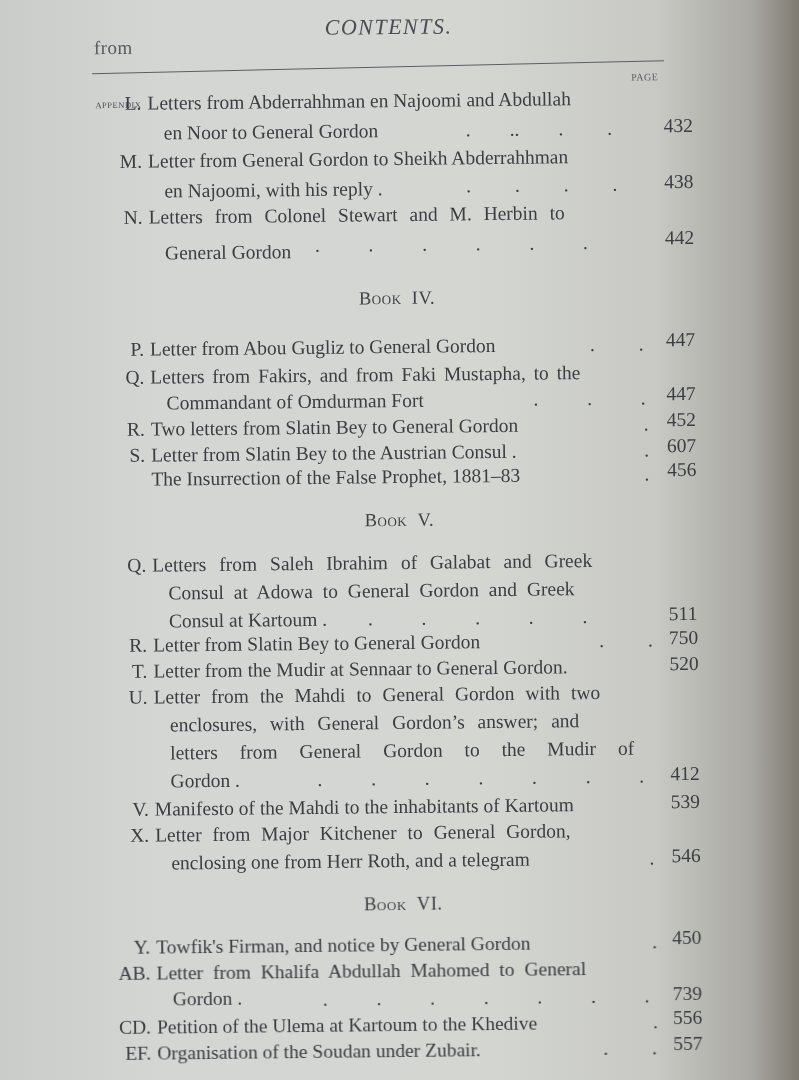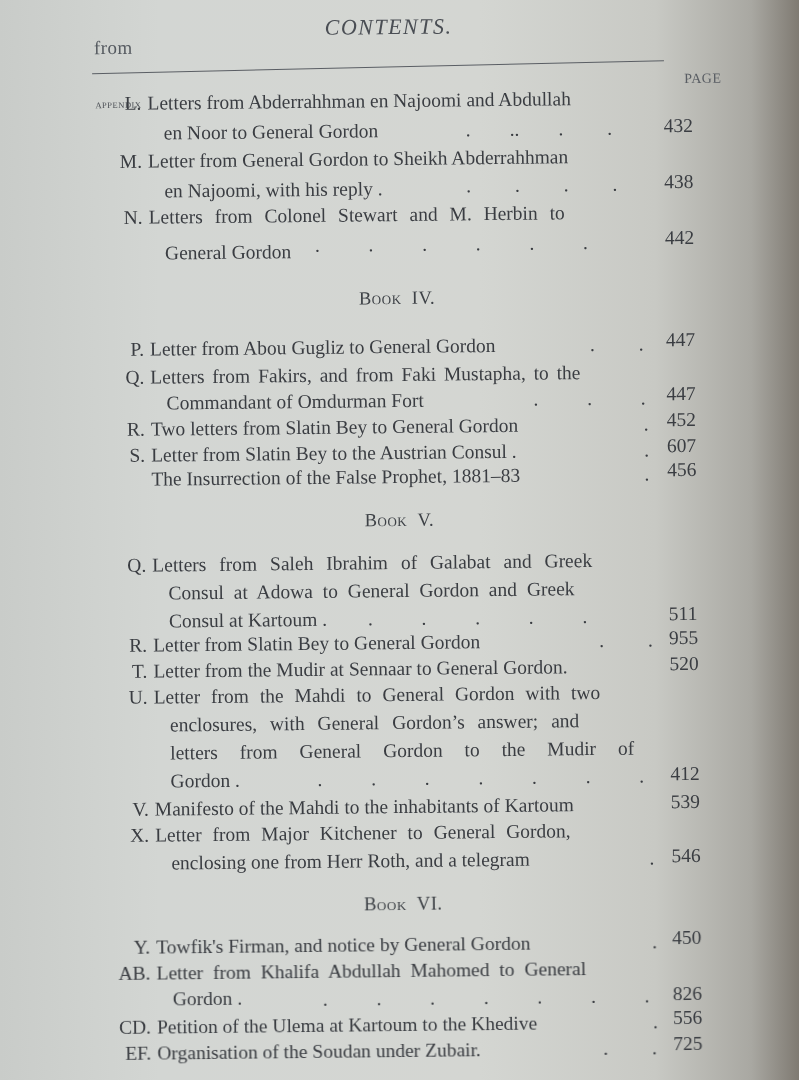--- a/index.html
+++ b/index.html
@@ -20,21 +20,21 @@
   .running-head {
     position: absolute; left: 330px; top: 14px;
     font-size: 22px; font-style: italic; letter-spacing: 1.5px; color: #4a4e54;
   }
   .rule {
     position: absolute; left: 97px; top: 70px; width: 572px; height: 0;
     border-top: 1.4px solid #5a5e64;
     transform: rotate(-0.7deg); transform-origin: left center;
   }
   .col-label-page {
-    position: absolute; left: 689px; top: 74px; font-size: 14px; letter-spacing: 0.5px; color: #5a5e64;
+    position: absolute; left: 636px; top: 74px; font-size: 10px; letter-spacing: 0.5px; color: #5a5e64;
   }
   .col-label-appendix {
     position: absolute; left: 100px; top: 97px; font-size: 8.5px; letter-spacing: 0.5px; color: #4a4e54;
   }
   .toc { position: absolute; left: 0; top: 0; width: 799px; }
   .entry { position: absolute; left: 0; width: 799px; font-size: 19.5px; line-height: 26px; }
   .letter { position: absolute; text-align: right; width: 46px; }
   .line { position: absolute; white-space: nowrap; }
   .pg { position: absolute; left: 668px; }
   .dots { position: absolute; white-space: nowrap; letter-spacing: 0; }
@@ -126,21 +126,21 @@
       <span class="line" style="left:168px;top:28px;word-spacing:5px">Consul at Adowa to General Gordon and Greek</span>
       <span class="line" style="left:168px;top:56px">Consul at Kartoum .</span>
       <span class="dots" style="left:367px;top:56px">.&nbsp;&nbsp;&nbsp;&nbsp;&nbsp;&nbsp;&nbsp;&nbsp;&nbsp;&nbsp;.&nbsp;&nbsp;&nbsp;&nbsp;&nbsp;&nbsp;&nbsp;&nbsp;&nbsp;&nbsp;.&nbsp;&nbsp;&nbsp;&nbsp;&nbsp;&nbsp;&nbsp;&nbsp;&nbsp;&nbsp;.&nbsp;&nbsp;&nbsp;&nbsp;&nbsp;&nbsp;&nbsp;&nbsp;&nbsp;&nbsp;.</span>
       <span class="pg" style="top:54px">511</span>
     </div>
 
     <div class="entry" style="top:630px">
       <span class="letter" style="left:100px">R.</span>
       <span class="line" style="left:152px">Letter from Slatin Bey to General Gordon</span>
       <span class="dots" style="left:598px">.&nbsp;&nbsp;&nbsp;&nbsp;&nbsp;&nbsp;&nbsp;&nbsp;&nbsp;.</span>
-      <span class="pg" style="top:-2px">955</span>
+      <span class="pg" style="top:-2px">750</span>
     </div>
 
     <div class="entry" style="top:656px">
       <span class="letter" style="left:100px">T.</span>
       <span class="line" style="left:152px">Letter from the Mudir at Sennaar to General Gordon.</span>
       <span class="pg" style="top:-2px">520</span>
     </div>
 
     <div class="entry" style="top:682px">
       <span class="letter" style="left:100px">U.</span>
@@ -173,31 +173,31 @@
       <span class="line" style="left:152px">Towfik's Firman, and notice by General Gordon</span>
       <span class="dots" style="left:648px">.</span>
       <span class="pg" style="top:-4px">450</span>
     </div>
 
     <div class="entry blur" style="top:958px">
       <span class="letter" style="left:100px">AB.</span>
       <span class="line" style="left:152px;word-spacing:5px">Letter from Khalifa Abdullah Mahomed to General</span>
       <span class="line" style="left:168px;top:26px">Gordon .</span>
       <span class="dots" style="left:318px;top:28px">.&nbsp;&nbsp;&nbsp;&nbsp;&nbsp;&nbsp;&nbsp;&nbsp;&nbsp;&nbsp;.&nbsp;&nbsp;&nbsp;&nbsp;&nbsp;&nbsp;&nbsp;&nbsp;&nbsp;&nbsp;.&nbsp;&nbsp;&nbsp;&nbsp;&nbsp;&nbsp;&nbsp;&nbsp;&nbsp;&nbsp;.&nbsp;&nbsp;&nbsp;&nbsp;&nbsp;&nbsp;&nbsp;&nbsp;&nbsp;&nbsp;.&nbsp;&nbsp;&nbsp;&nbsp;&nbsp;&nbsp;&nbsp;&nbsp;&nbsp;&nbsp;.&nbsp;&nbsp;&nbsp;&nbsp;&nbsp;&nbsp;&nbsp;&nbsp;&nbsp;&nbsp;.</span>
-      <span class="pg" style="top:26px">826</span>
+      <span class="pg" style="top:26px">739</span>
     </div>
 
     <div class="entry blur" style="top:1012px">
       <span class="letter" style="left:100px">CD.</span>
       <span class="line" style="left:152px">Petition of the Ulema at Kartoum to the Khedive</span>
       <span class="dots" style="left:648px">.</span>
       <span class="pg" style="top:-4px">556</span>
     </div>
 
     <div class="entry blur" style="top:1038px">
       <span class="letter" style="left:100px">EF.</span>
       <span class="line" style="left:152px">Organisation of the Soudan under Zubair.</span>
       <span class="dots" style="left:598px">.&nbsp;&nbsp;&nbsp;&nbsp;&nbsp;&nbsp;&nbsp;&nbsp;&nbsp;.</span>
-      <span class="pg" style="top:-4px">725</span>
+      <span class="pg" style="top:-4px">557</span>
     </div>
 
   </div>
 </div>
 
 </body></html>

